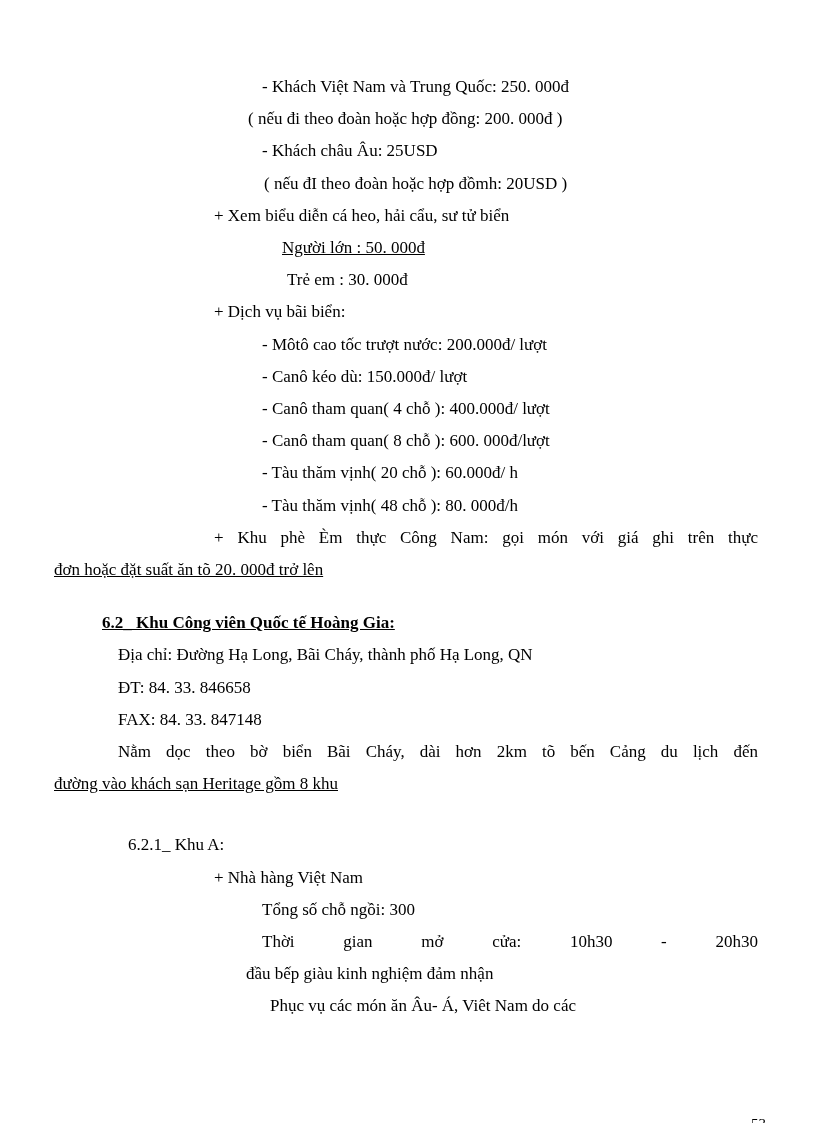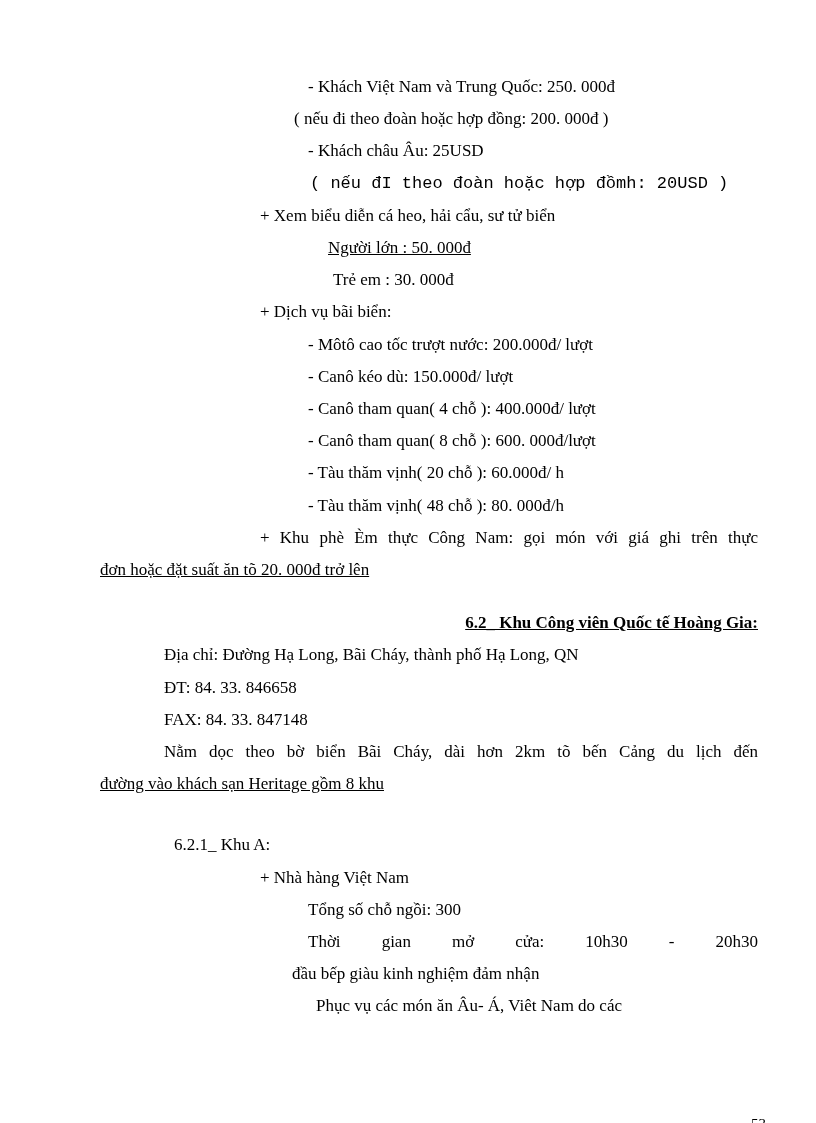--- a/index.html
+++ b/index.html
@@ -12,39 +12,39 @@
     height: 1123px;
     position: relative;
     overflow: hidden;
     font-family: "Liberation Serif", "DejaVu Serif", serif;
     color: #000000;
   }
   .page {
     position: absolute;
     inset: 0;
     box-sizing: border-box;
-    padding: 71px 58px 0 100px;
+    padding: 71px 58px 0 54px;
     background: #ffffff;
   }
   .line {
     font-size: 17px;
     line-height: 32.2px;
     min-height: 32.2px;
     white-space: nowrap;
   }
   
   .i0   { margin-left: 0; text-decoration: underline; }
-  .i48  { margin-left: 48px; text-align: right; }
+  .i48  { margin-left: 48px; }
   .i64  { margin-left: 64px; }
   .i74  { margin-left: 74px; }
   .i160 { margin-left: 160px; }
   .i192 { margin-left: 192px; }
   .i194 { margin-left: 194px; }
   .i208 { margin-left: 208px; }
-  .i210 { margin-left: 210px; font-family: Liberation Mono, monospace; }
+  .i210 { margin-left: 210px; }
   .i216 { margin-left: 216px; }
   .i228 { margin-left: 228px; text-decoration: underline; }
   .i233 { margin-left: 233px; }
   
   .jfull {
     white-space: normal;
     text-align: justify;
     text-align-last: justify;
   }
   .heading {

